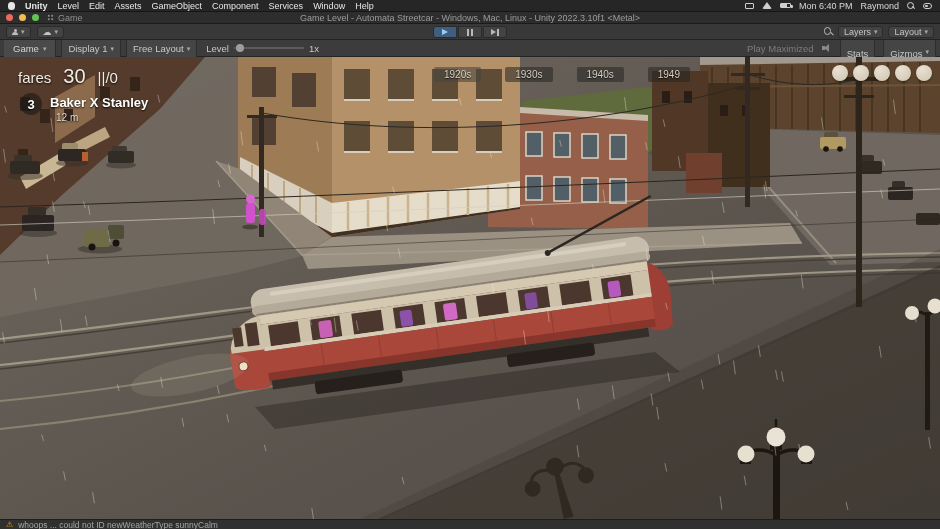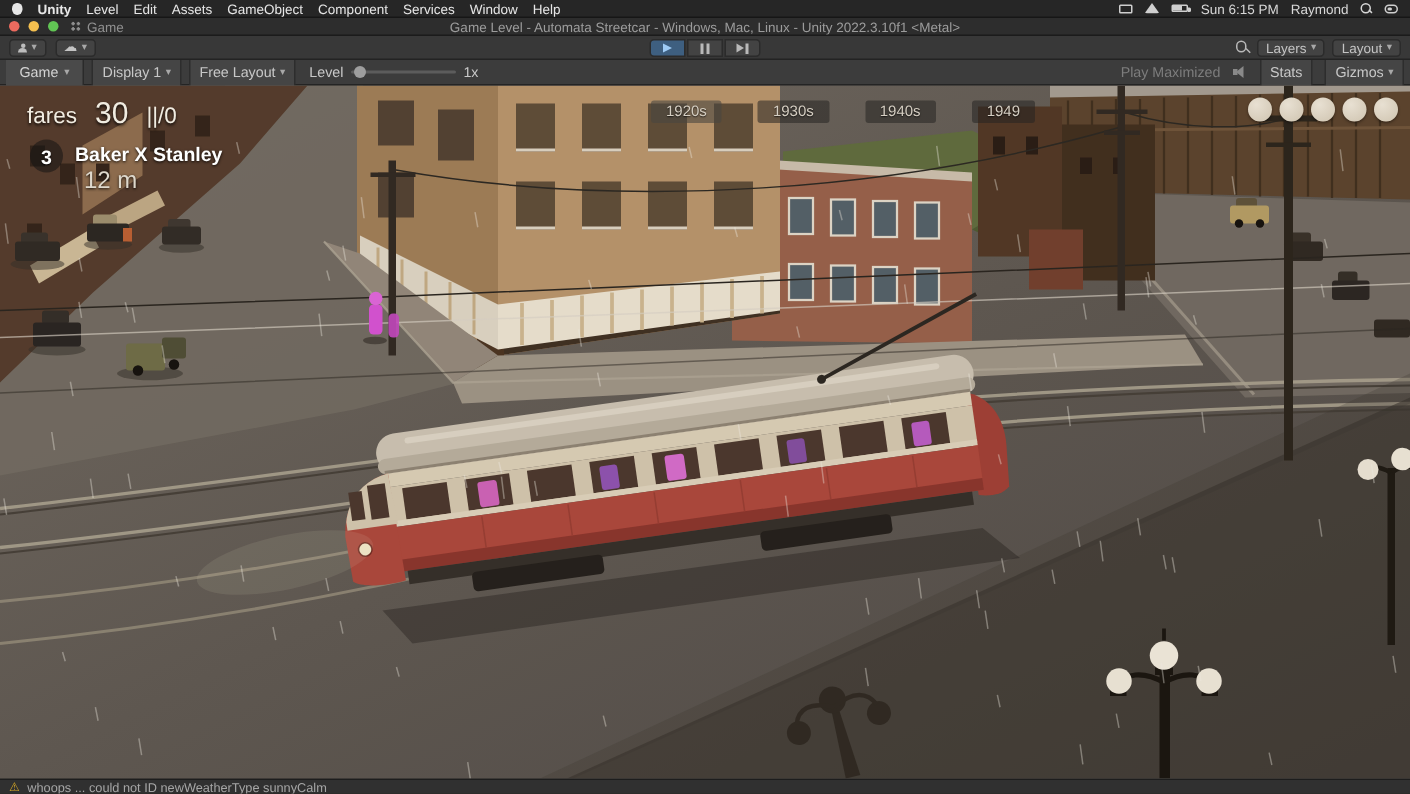--- a/index.html
+++ b/index.html
@@ -72,39 +72,39 @@
     border-radius:2px;height:13px;padding:12px 6px}
   .scale-wrap{display:flex;align-items:center;gap:5px;margin-left:4px}
   .scale-track{width:70px;height:2px;background:#5c5c5c;border-radius:1px;position:relative}
   .scale-knob{position:absolute;left:2px;top:-3px;width:8px;height:8px;border-radius:50%;background:#9e9e9e}
   .gb-right{margin-left:auto;display:flex;align-items:center;gap:8px}
   .dim{color:#7d7d7d}
   .speaker{position:relative;width:10px;height:9px;opacity:.55}
   .speaker::before{content:"";position:absolute;left:0;top:2.5px;width:3px;height:4px;background:#c8c8c8}
   .speaker::after{content:"";position:absolute;left:2px;top:0;width:0;height:0;
     border-right:5px solid #c8c8c8;border-top:4.5px solid transparent;border-bottom:4.5px solid transparent}
-  .gb-btn{display:flex;align-items:center;gap:3px;background:#454545;border:1px solid #2d2d2d;border-radius:2px;height:13px;padding:14px 6px}
+  .gb-btn{display:flex;gap:3px;background:#454545;border:1px solid #2d2d2d;border-radius:2px;height:13px;padding:14px 6px}
 
   
   .viewport{position:relative;width:940px;height:462px;overflow:hidden;background:#55504b}
   .viewport svg{position:absolute;left:0;top:0}
   #rain line{stroke:rgba(240,237,228,.38);stroke-width:1}
 
   
   .hud{position:absolute;inset:0;pointer-events:none}
   .hud *{pointer-events:auto}
   .fares{position:absolute;left:18px;top:8px;display:flex;gap:12px;align-items:baseline;
     color:#f1ece1;font-size:15px;text-shadow:0 1px 2px rgba(0,0,0,.85)}
   .fares .val{font-size:20px}
   .stop-badge{position:absolute;left:20px;top:36px;width:22px;height:22px;border-radius:50%;
     background:rgba(20,20,20,.55);color:#fff;font-size:13px;font-weight:bold;
     display:flex;align-items:center;justify-content:center;text-shadow:0 1px 1px #000}
   .stop-name{position:absolute;left:50px;top:38px;color:#fff;font-size:13px;font-weight:bold;
     text-shadow:0 1px 2px rgba(0,0,0,.9)}
-  .stop-dist{position:absolute;left:56px;top:55px;color:#ded8cc;font-size:16px;
+  .stop-dist{position:absolute;left:56px;top:55px;color:#ded8cc;font-size:10px;
     text-shadow:0 1px 2px rgba(0,0,0,.9)}
   .era-row{position:absolute;left:434px;top:10px;display:flex;gap:24px}
   .era{background:rgba(38,36,34,.55);border:0;color:#d5cec2;font-size:10px;
     padding:2px 10px;border-radius:2px;font-family:inherit;text-shadow:0 1px 1px rgba(0,0,0,.7)}
   .era.active{background:rgba(74,70,64,.6)}
   .dots-row{position:absolute;right:8px;top:8px;display:flex;gap:5px}
   .dot{width:16px;height:16px;border-radius:50%;
     background:radial-gradient(circle at 35% 30%,#e8e0d2,#cfc4b0);box-shadow:0 1px 2px rgba(0,0,0,.4)}
 
   
@@ -125,21 +125,21 @@
     <span class="menu">Assets</span>
     <span class="menu">GameObject</span>
     <span class="menu">Component</span>
     <span class="menu">Services</span>
     <span class="menu">Window</span>
     <span class="menu">Help</span>
     <div class="mb-right">
       <span class="st-ic ic-display"></span>
       <span class="st-ic ic-wifi"></span>
       <span class="st-ic ic-batt"></span>
-      <span class="menu">Sun 6:15 PM</span>
+      <span class="menu">Mon 6:40 PM</span>
       <span class="menu">Raymond</span>
       <span class="st-ic ic-search"></span>
       <span class="st-ic ic-cc"></span>
     </div>
   </div>
 
   <div class="titlebar">
     <div class="traffic">
       <span class="tl r"></span>
       <span class="tl y"></span>

